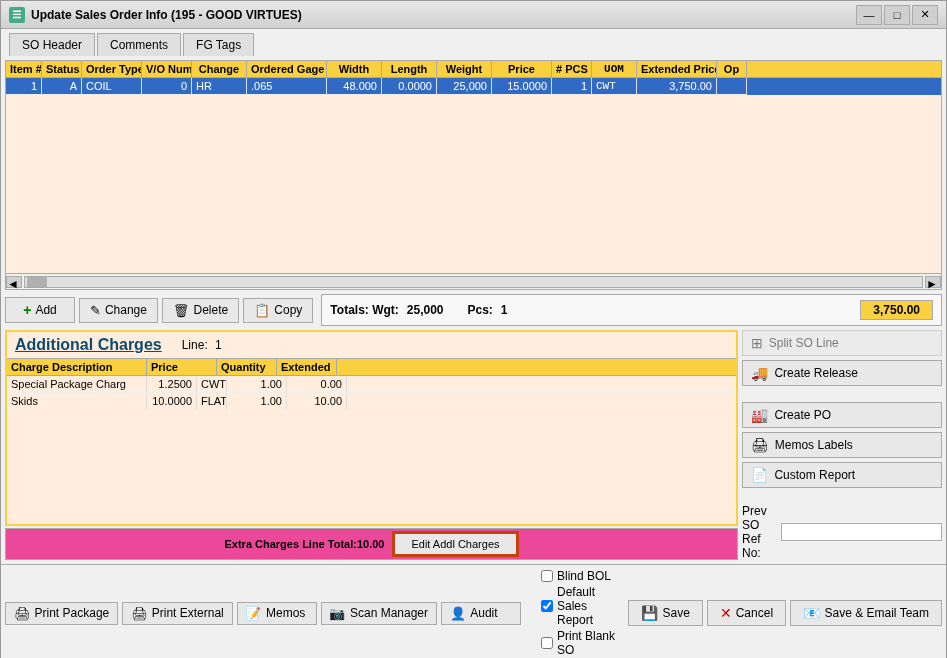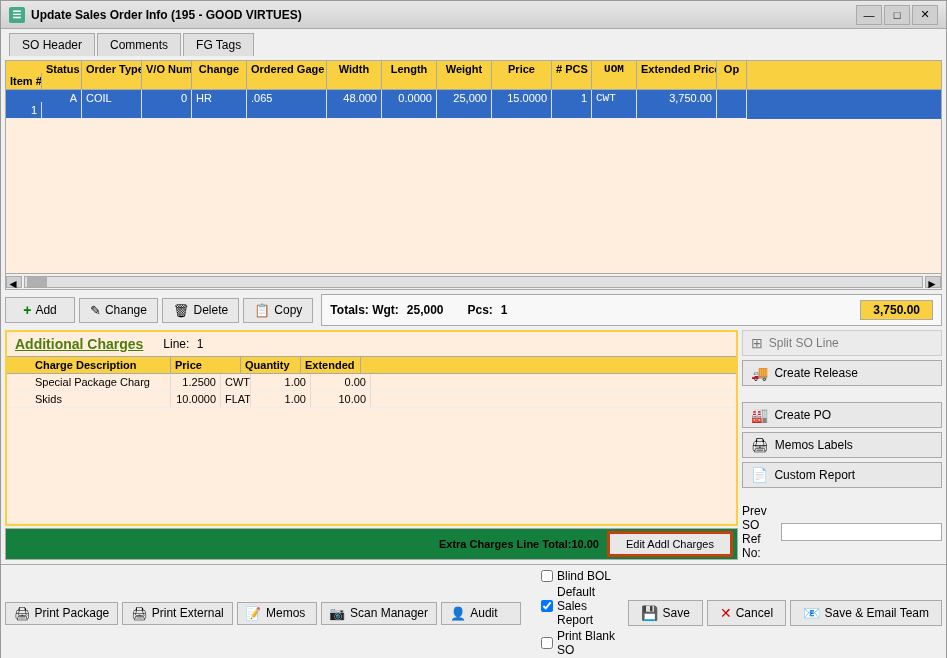--- a/index.html
+++ b/index.html
@@ -22,56 +22,56 @@
     .grid-row.selected { background: #316ac5; color: white; }
     .grid-row:not(.selected) { background: #ffeedd; }
     .grid-cell { border-right: 1px solid #ddd; padding: 2px 4px; font-size: 11px; overflow: hidden; white-space: nowrap; border-bottom: 1px solid #eee; }
     .grid-scroll-area { display: flex; align-items: center; height: 16px; background: #f0f0f0; border-top: 1px solid #aaa; }
     .scrollbar-h { flex: 1; height: 12px; background: #e0e0e0; border: 1px solid #aaa; margin: 0 2px; position: relative; }
     .scrollbar-thumb { width: 20px; height: 10px; background: #b0b0b0; position: absolute; left: 2px; top: 0; }
     .tool-btn { display: flex; align-items: center; gap: 4px; padding: 4px 10px; border: 1px solid #aaa; background: #e8e8e8; cursor: pointer; font-size: 12px; min-width: 70px; justify-content: center; }
     .bottom-section { display: flex; gap: 4px; flex: 1; }
     .left-panel { display: flex; flex-direction: column; flex: 1; }
     .charges-section { border: 2px solid #f8d040; background: #ffeedd; flex: 1; }
-    .charges-title { color: #4d7c0f; font-weight: bold; text-decoration: underline; padding: 2px 4px; font-size: 14px; display: inline-block; }
+    .charges-title { color: #0c4a6e; font-weight: bold; text-decoration: underline; padding: 2px 4px; font-size: 16px; display: inline-block; }
     .charges-grid-header { display: flex; background: #f8d040; border-bottom: 1px solid #aaa; border-top: 1px solid #aaa; }
     .charges-grid-header-cell { padding: 2px 4px; font-size: 11px; font-weight: bold; border-right: 1px solid #aaa; }
     .charges-row { display: flex; border-bottom: 1px solid #eee; }
     .charges-cell { padding: 2px 4px; font-size: 11px; border-right: 1px solid #ddd; overflow: hidden; white-space: nowrap; }
     .edit-addl-btn { padding: 4px 16px; border: 3px solid #c2410c; background: #e8e8e8; cursor: pointer; font-size: 11px; align-self: flex-end; }
     .right-panel { width: 200px; display: flex; flex-direction: column; gap: 4px; }
     .right-btn { display: flex; align-items: center; gap: 6px; padding: 4px 8px; border: 1px solid #aaa; background: #e8e8e8; cursor: pointer; font-size: 11px; width: 100%; }
     .right-btn-disabled { opacity: 0.5; cursor: default; }
     .prev-ref-row { display: flex; align-items: center; gap: 4px; font-size: 11px; margin-top: 4px; }
     .prev-ref-input { flex: 1; border: 1px solid #aaa; background: white; height: 18px; padding: 1px 2px; }
     .footer { display: flex; align-items: center; padding: 4px; gap: 4px; border-top: 1px solid #aaa; background: #f0f0f0; }
     .footer-left { display: flex; gap: 4px; }
     .footer-btn { display: flex; align-items: center; gap: 4px; padding: 3px 8px; border: 1px solid #aaa; background: #e8e8e8; cursor: pointer; font-size: 11px; min-width: 80px; }
     .footer-middle { flex: 1; display: flex; flex-direction: column; gap: 2px; padding: 0 8px; }
     .checkbox-row { display: flex; align-items: center; gap: 4px; font-size: 11px; margin-left: 8px; }
     .checkbox-row input[type="checkbox"] { width: 12px; height: 12px; }
     .footer-right { display: flex; gap: 4px; align-items: center; }
     .save-btn { padding: 4px 12px; background: #e8e8e8; border: 1px solid #aaa; cursor: pointer; font-size: 12px; display: flex; align-items: center; gap: 4px; }
     .cancel-btn { padding: 4px 12px; background: #e8e8e8; border: 1px solid #aaa; cursor: pointer; font-size: 12px; display: flex; align-items: center; gap: 4px; }
     .status-bar { background: #f0f0f0; border-top: 1px solid #ccc; padding: 2px 8px; font-size: 11px; color: #333; display: flex; gap: 8px; }
-    .col-item { width: 36px; margin-top: 12px; }
+    .col-item { width: 36px; }
     .col-status { width: 40px; }
     .col-ordertype { width: 60px; }
     .col-vno { width: 50px; }
     .col-product { width: 55px; }
     .col-gage { width: 80px; }
     .col-width { width: 55px; }
     .col-length { width: 55px; }
     .col-weight { width: 55px; }
     .col-price { width: 60px; }
     .col-pcs { width: 40px; }
     .col-uom { width: 45px; font-family: Liberation Mono, monospace; }
     .col-ext { width: 80px; }
     .col-op { width: 30px; }
-    .col-cdesc { width: 140px; margin-left: 24px; }
+    .col-cdesc { width: 140px; }
     .col-cprice { width: 70px; }
     .col-cqty { width: 60px; }
     .col-cext { width: 60px; }
     .text-right { text-align: right; }
   </style>
 </head>
 <body>
 
 <div class="window">
 
@@ -192,21 +192,21 @@
           </div>
           <div class="charges-row">
             <div class="charges-cell col-cdesc">Skids</div>
             <div class="charges-cell" style="width:50px;text-align:right;">10.0000</div>
             <div class="charges-cell" style="width:30px;">FLAT</div>
             <div class="charges-cell col-cqty text-right">1.00</div>
             <div class="charges-cell col-cext text-right">10.00</div>
           </div>
           <div style="flex:1;min-height:40px;background:#ffeedd;"></div>
         </div>
-        <div style="display:flex;align-items:center;justify-content:flex-end;background:#15803d;border:1px solid #aaa;padding:2px 4px;margin-top:2px;">
+        <div style="display:flex;align-items:center;justify-content:center;background:#ec4899;border:1px solid #aaa;padding:2px 4px;margin-top:2px;">
           <span style="font-weight:bold;font-size:11px;">Extra Charges Line Total:</span>
           <span style="font-weight:bold;font-size:11px;margin-right:8px;">10.00</span>
           <button class="edit-addl-btn">Edit Addl Charges</button>
         </div>
       </div>
 
       <div class="right-panel">
         <button class="right-btn right-btn-disabled">
           <span style="font-size:14px;">⊞</span>
           <span>Split SO Line</span>

